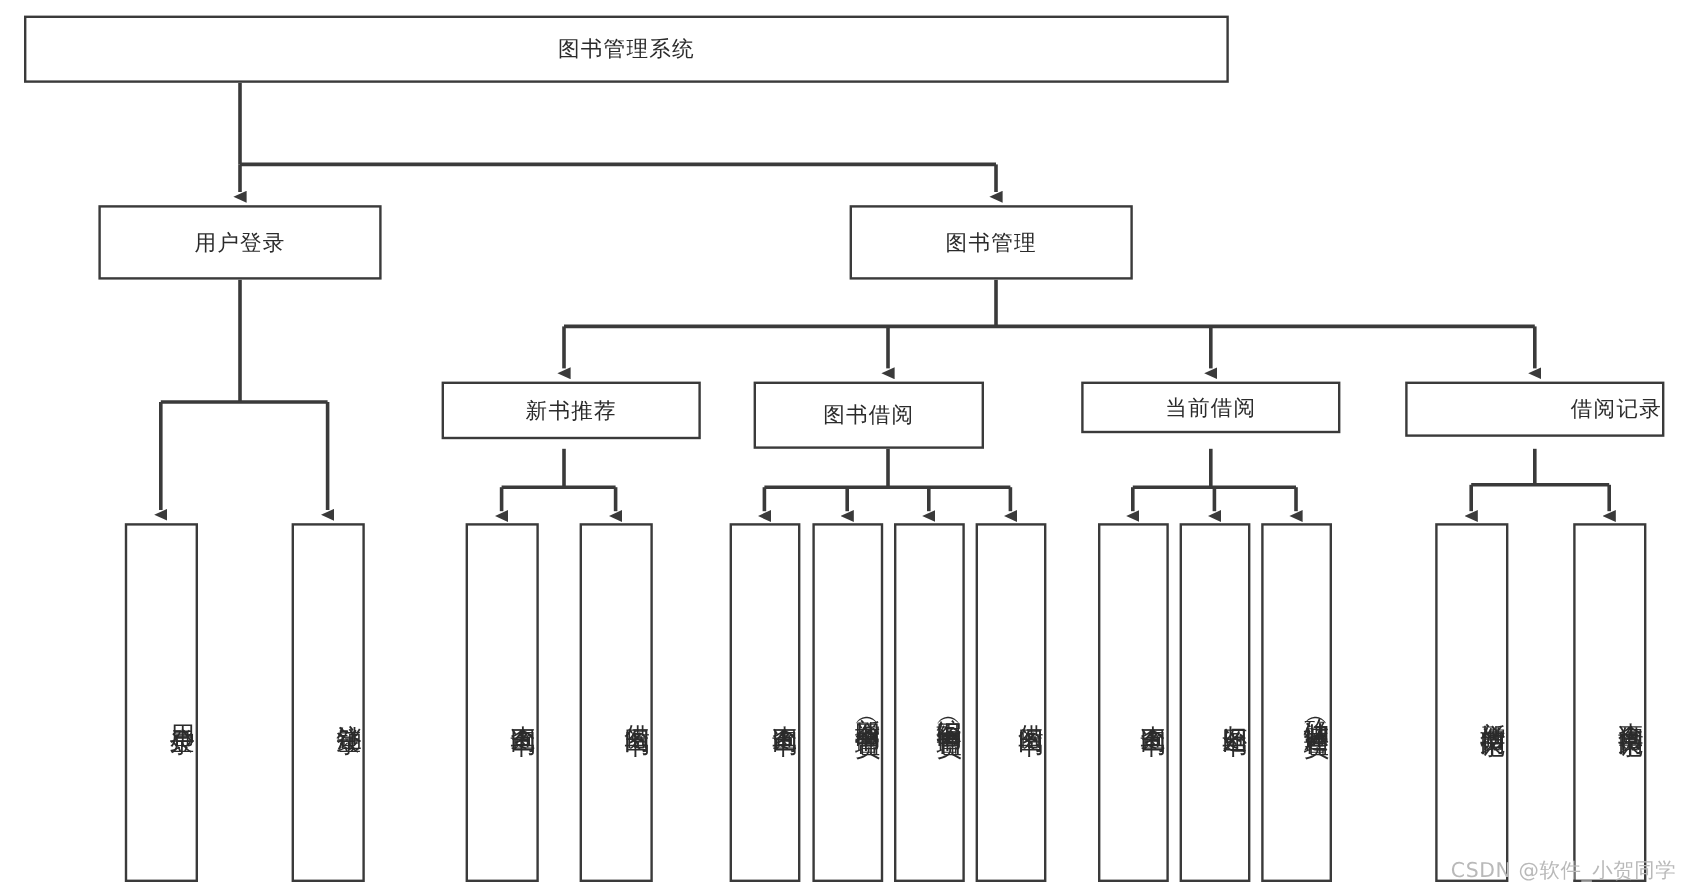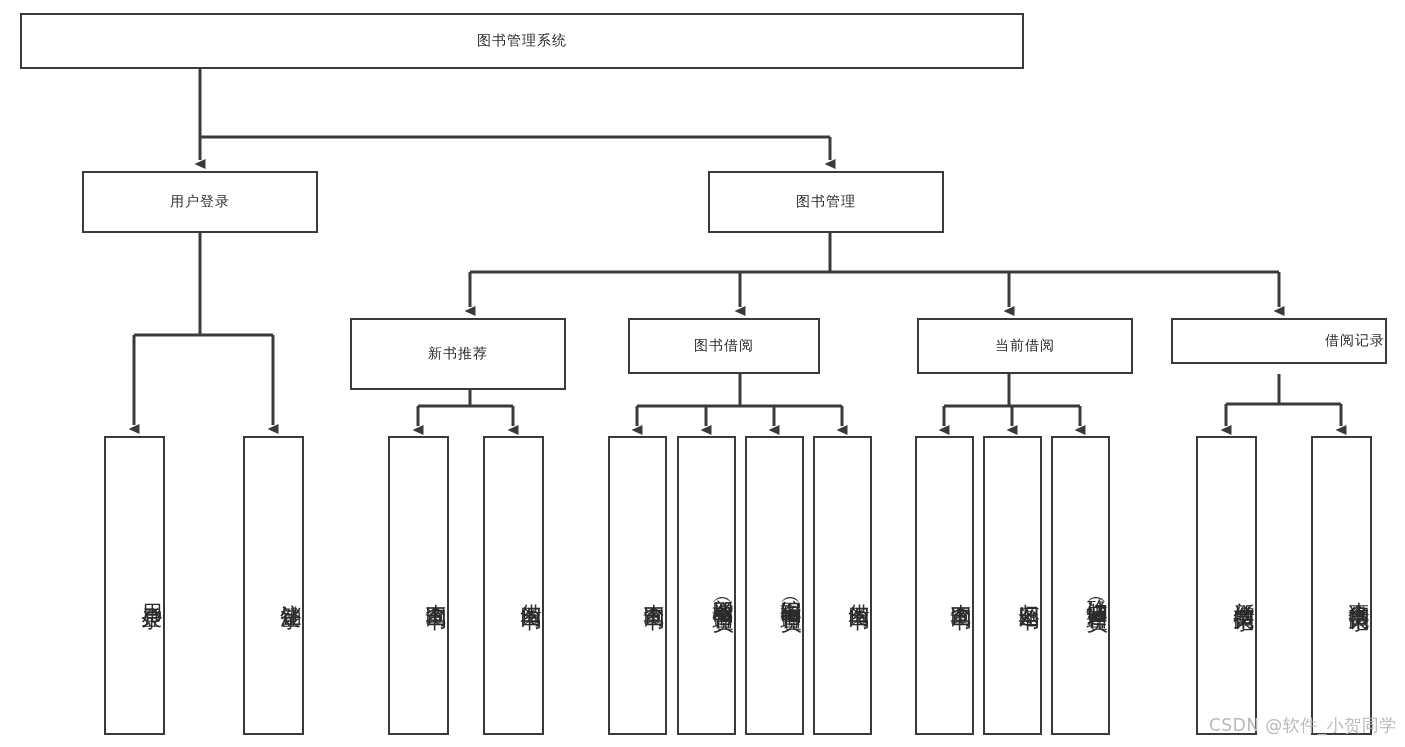--- a/index.html
+++ b/index.html
@@ -28,21 +28,21 @@
     position: absolute;
     box-sizing: border-box;
     border: 2px solid #3a3a3a;
     background: #ffffff;
     display: flex;
     align-items: center;
     justify-content: center;
     color: #2b2b2b;
   }
   .node.horiz {
-    font-size: 14px;
+    font-size: 18px;
     letter-spacing: 1px;
   }
   .node.vert {
     writing-mode: vertical-rl;
     text-orientation: upright;
     font-size: 21px;
     letter-spacing: 2px;
     align-items: flex-start;
     justify-content: center;
     padding-top: 10px;
@@ -123,27 +123,27 @@
     <span class="label">图书管理系统</span>
   </div>
 
   <div class="node horiz" style="left:82px; top:171px; width:236px; height:62px;">
     <span class="label">用户登录</span>
   </div>
   <div class="node horiz" style="left:708px; top:171px; width:236px; height:62px;">
     <span class="label">图书管理</span>
   </div>
 
-  <div class="node horiz" style="left:350px; top:318px; width:216px; height:72px;">
+  <div class="node horiz" style="left:368px; top:318px; width:216px; height:48px;">
     <span class="label">新书推荐</span>
   </div>
   <div class="node horiz" style="left:628px; top:318px; width:192px; height:56px;">
     <span class="label">图书借阅</span>
   </div>
-  <div class="node horiz" style="left:901px; top:318px; width:216px; height:56px;margin-left:16px;">
+  <div class="node horiz" style="left:901px; top:318px; width:216px; height:43px;">
     <span class="label">当前借阅</span>
   </div>
   <div class="node horiz" style="left:1171px; top:318px; width:216px; height:46px;justify-content:flex-end;">
     <span class="label">借阅记录</span>
   </div>
 
   <div class="node vert" style="left:104px; top:436px; width:61px; height:299px;">
     <span class="label">用户登录</span>
   </div>
   <div class="node vert" style="left:243px; top:436px; width:61px; height:299px;">

